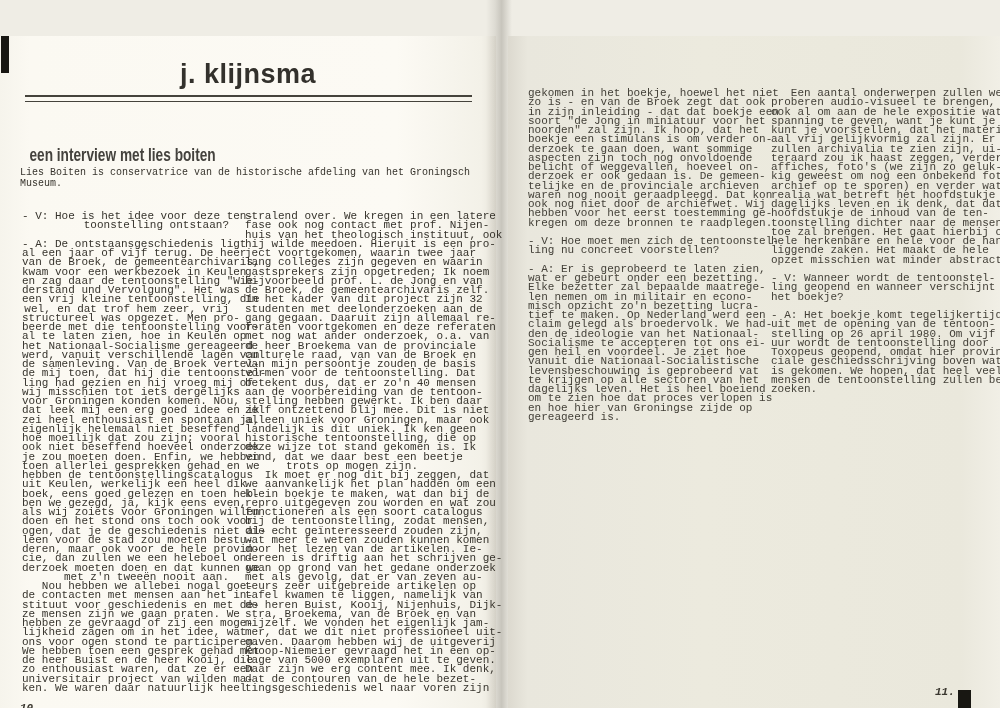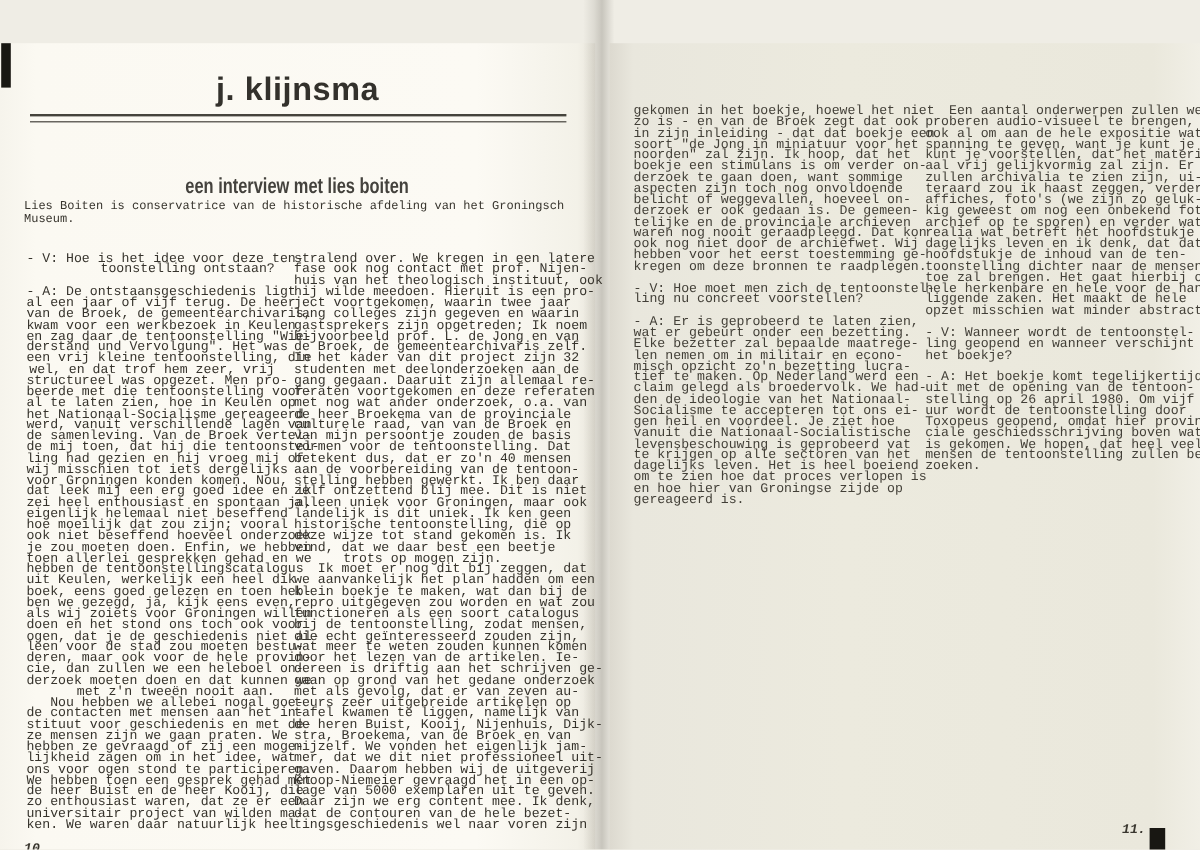--- a/index.html
+++ b/index.html
@@ -47,21 +47,21 @@
     color: #4f4d48;
   }
   .article-title .squeeze {
     display: inline-block;
     font-weight: bold; font-size: 30px; letter-spacing: 0px;
     transform: scaleX(0.70); transform-origin: center;
     white-space: nowrap;
   }
   .article-subtitle {
     position: absolute; left: 0; top: 110px; width: 496px;
-    text-align: center; line-height: 1;
+    line-height: 1;
     color: #44423d;
   }
   .article-subtitle .squeeze {
     display: inline-block;
     font-weight: bold; font-size: 18px;
     transform: scaleX(0.76); transform-origin: center;
     white-space: nowrap;
   }
   .article-intro {
     position: absolute; left: 20px; top: 131px; width: 460px;

